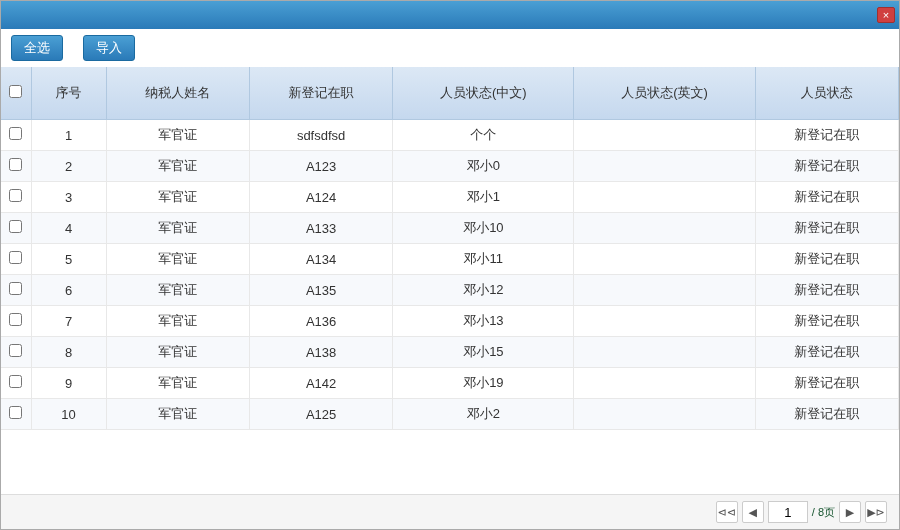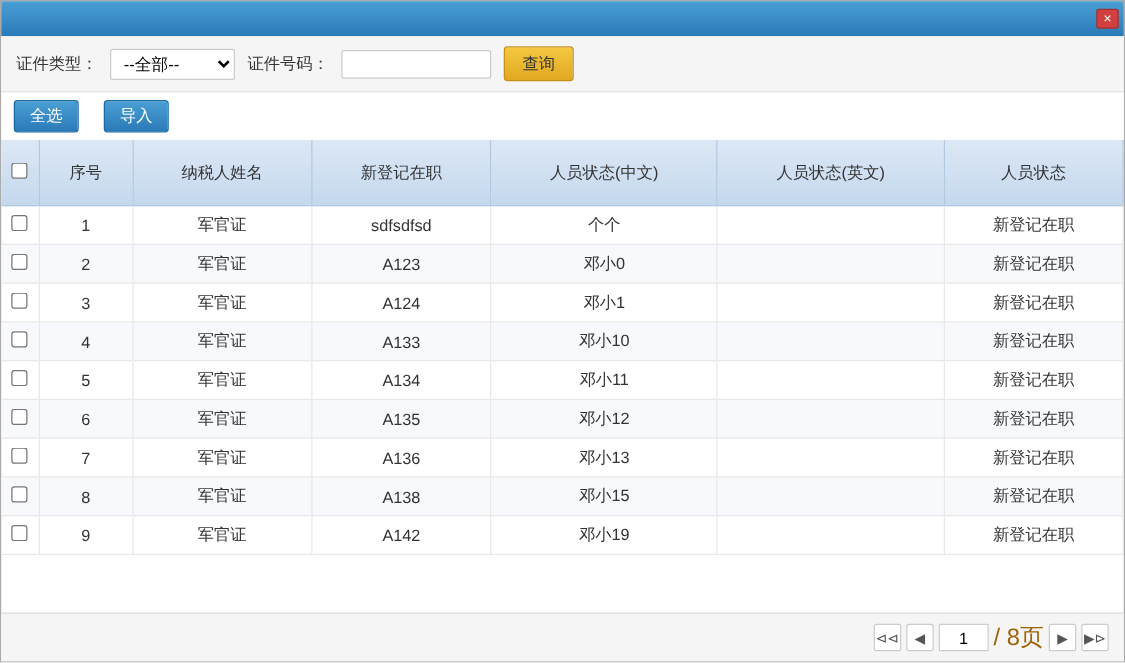--- a/index.html
+++ b/index.html
@@ -153,48 +153,36 @@
       border-radius: 2px;
     }
     .page-input {
       width: 40px;
       height: 22px;
       border: 1px solid #ccc;
       text-align: center;
       font-size: 13px;
     }
     .page-info {
-      font-size: 19px;
-      color: #a16207;
+      font-size: 11px;
+      color: #14532d;
     }
     input[type="checkbox"] {
       cursor: pointer;
     }
   </style>
 </head>
 <body>
 
 <div class="window">
 
   <div class="title-bar">
     <div class="title-bar-btn">×</div>
   </div>
 
-  <div class="toolbar">
-    <label>证件类型：</label>
-    <select>
-      <option>--全部--</option>
-      <option>军官证</option>
-      <option>身份证</option>
-      <option>护照</option>
-    </select>
-    <label>证件号码：</label>
-    <input type="text" style="">
-    <button class="btn-query">查询</button>
-  </div>
 
   <div class="action-bar">
     <button class="btn-action">全选</button>
     <button class="btn-action">导入</button>
   </div>
 
   <div class="table-container">
     <table>
       <thead>
         <tr>
@@ -284,20 +272,29 @@
           </tr>
           <tr>
             <td class="checkbox-cell"><input type="checkbox" style=""></td>
             <td>9</td>
             <td>军官证</td>
             <td>A142</td>
             <td>邓小19</td>
             <td></td>
             <td>新登记在职</td>
           </tr>
+          <tr>
+            <td class="checkbox-cell"><input type="checkbox" style=""></td>
+            <td>10</td>
+            <td>军官证</td>
+            <td>A125</td>
+            <td>邓小2</td>
+            <td></td>
+            <td>新登记在职</td>
+          </tr>
         </tbody>
     </table>
   </div>
 
   <div class="pagination">
     <button class="page-btn">⊲⊲</button>
     <button class="page-btn">◀</button>
     <input type="text" class="page-input" value="1" style="">
     <span class="page-info">/ 8页</span>
     <button class="page-btn">▶</button>

